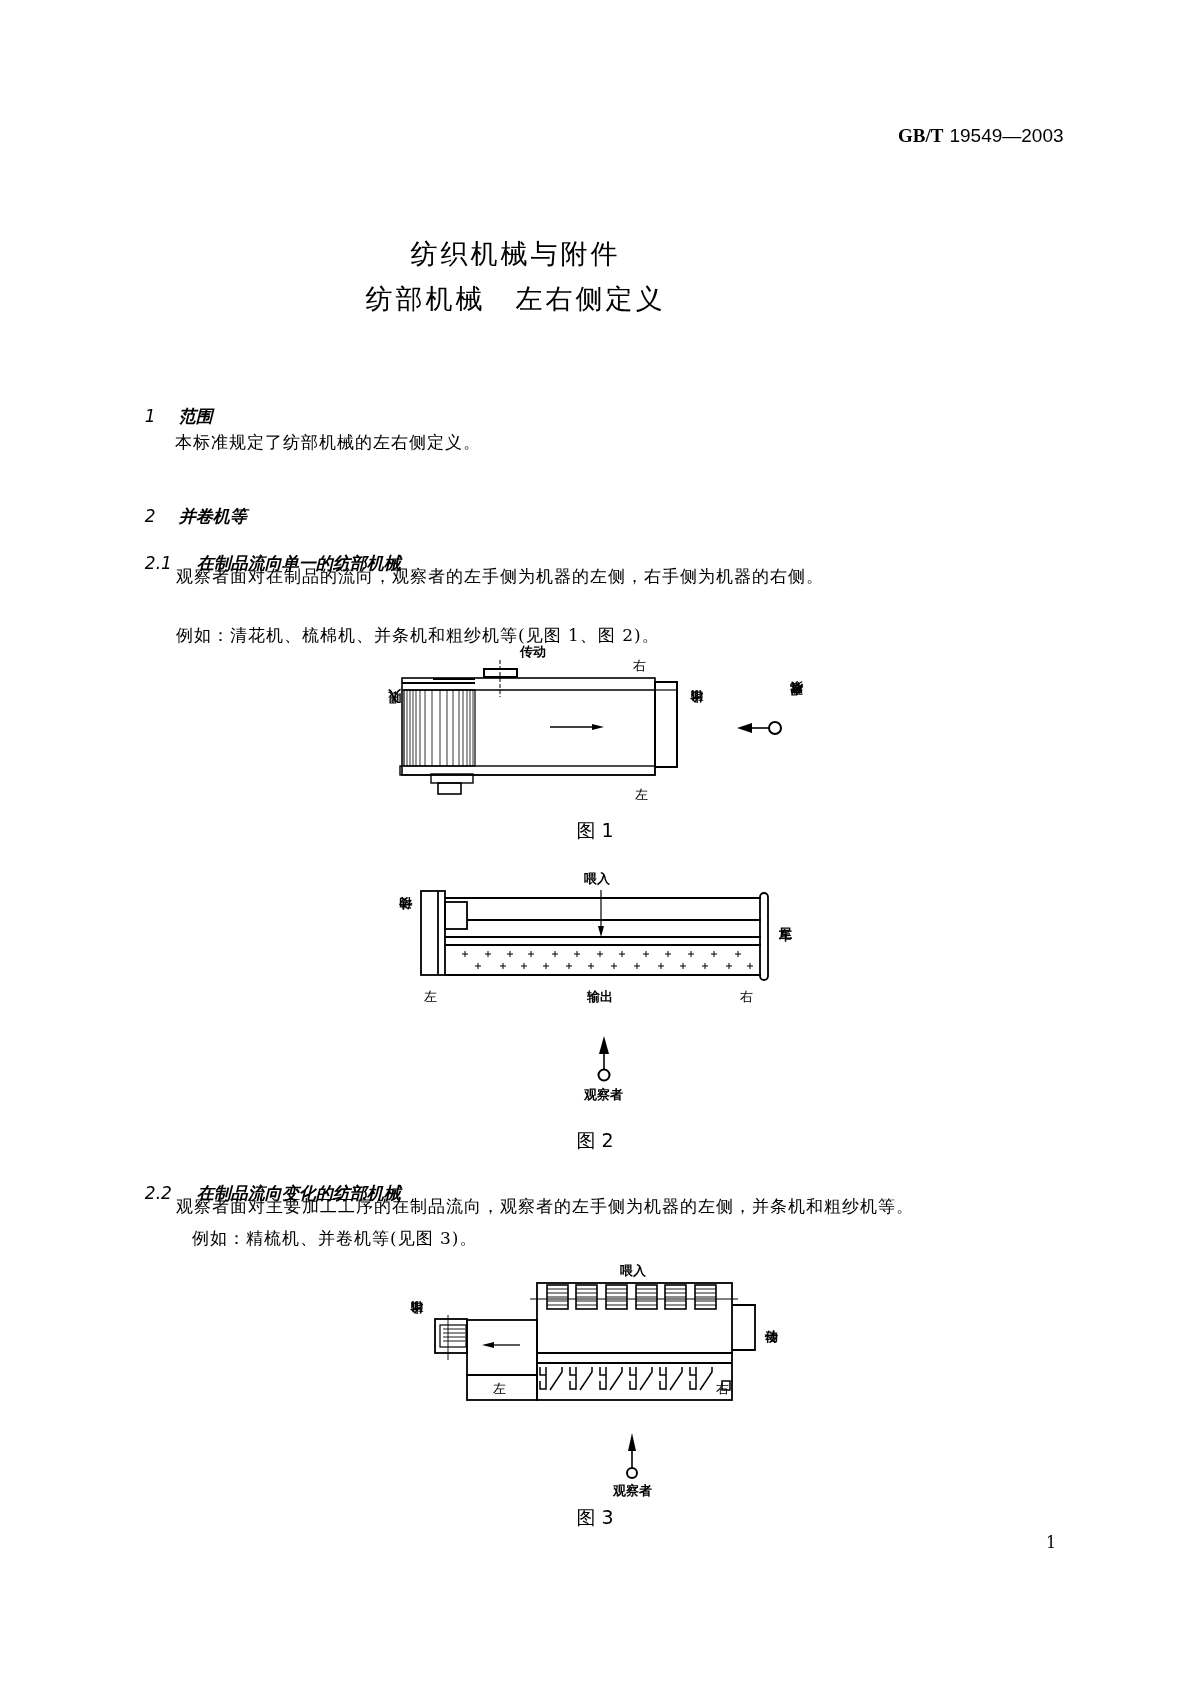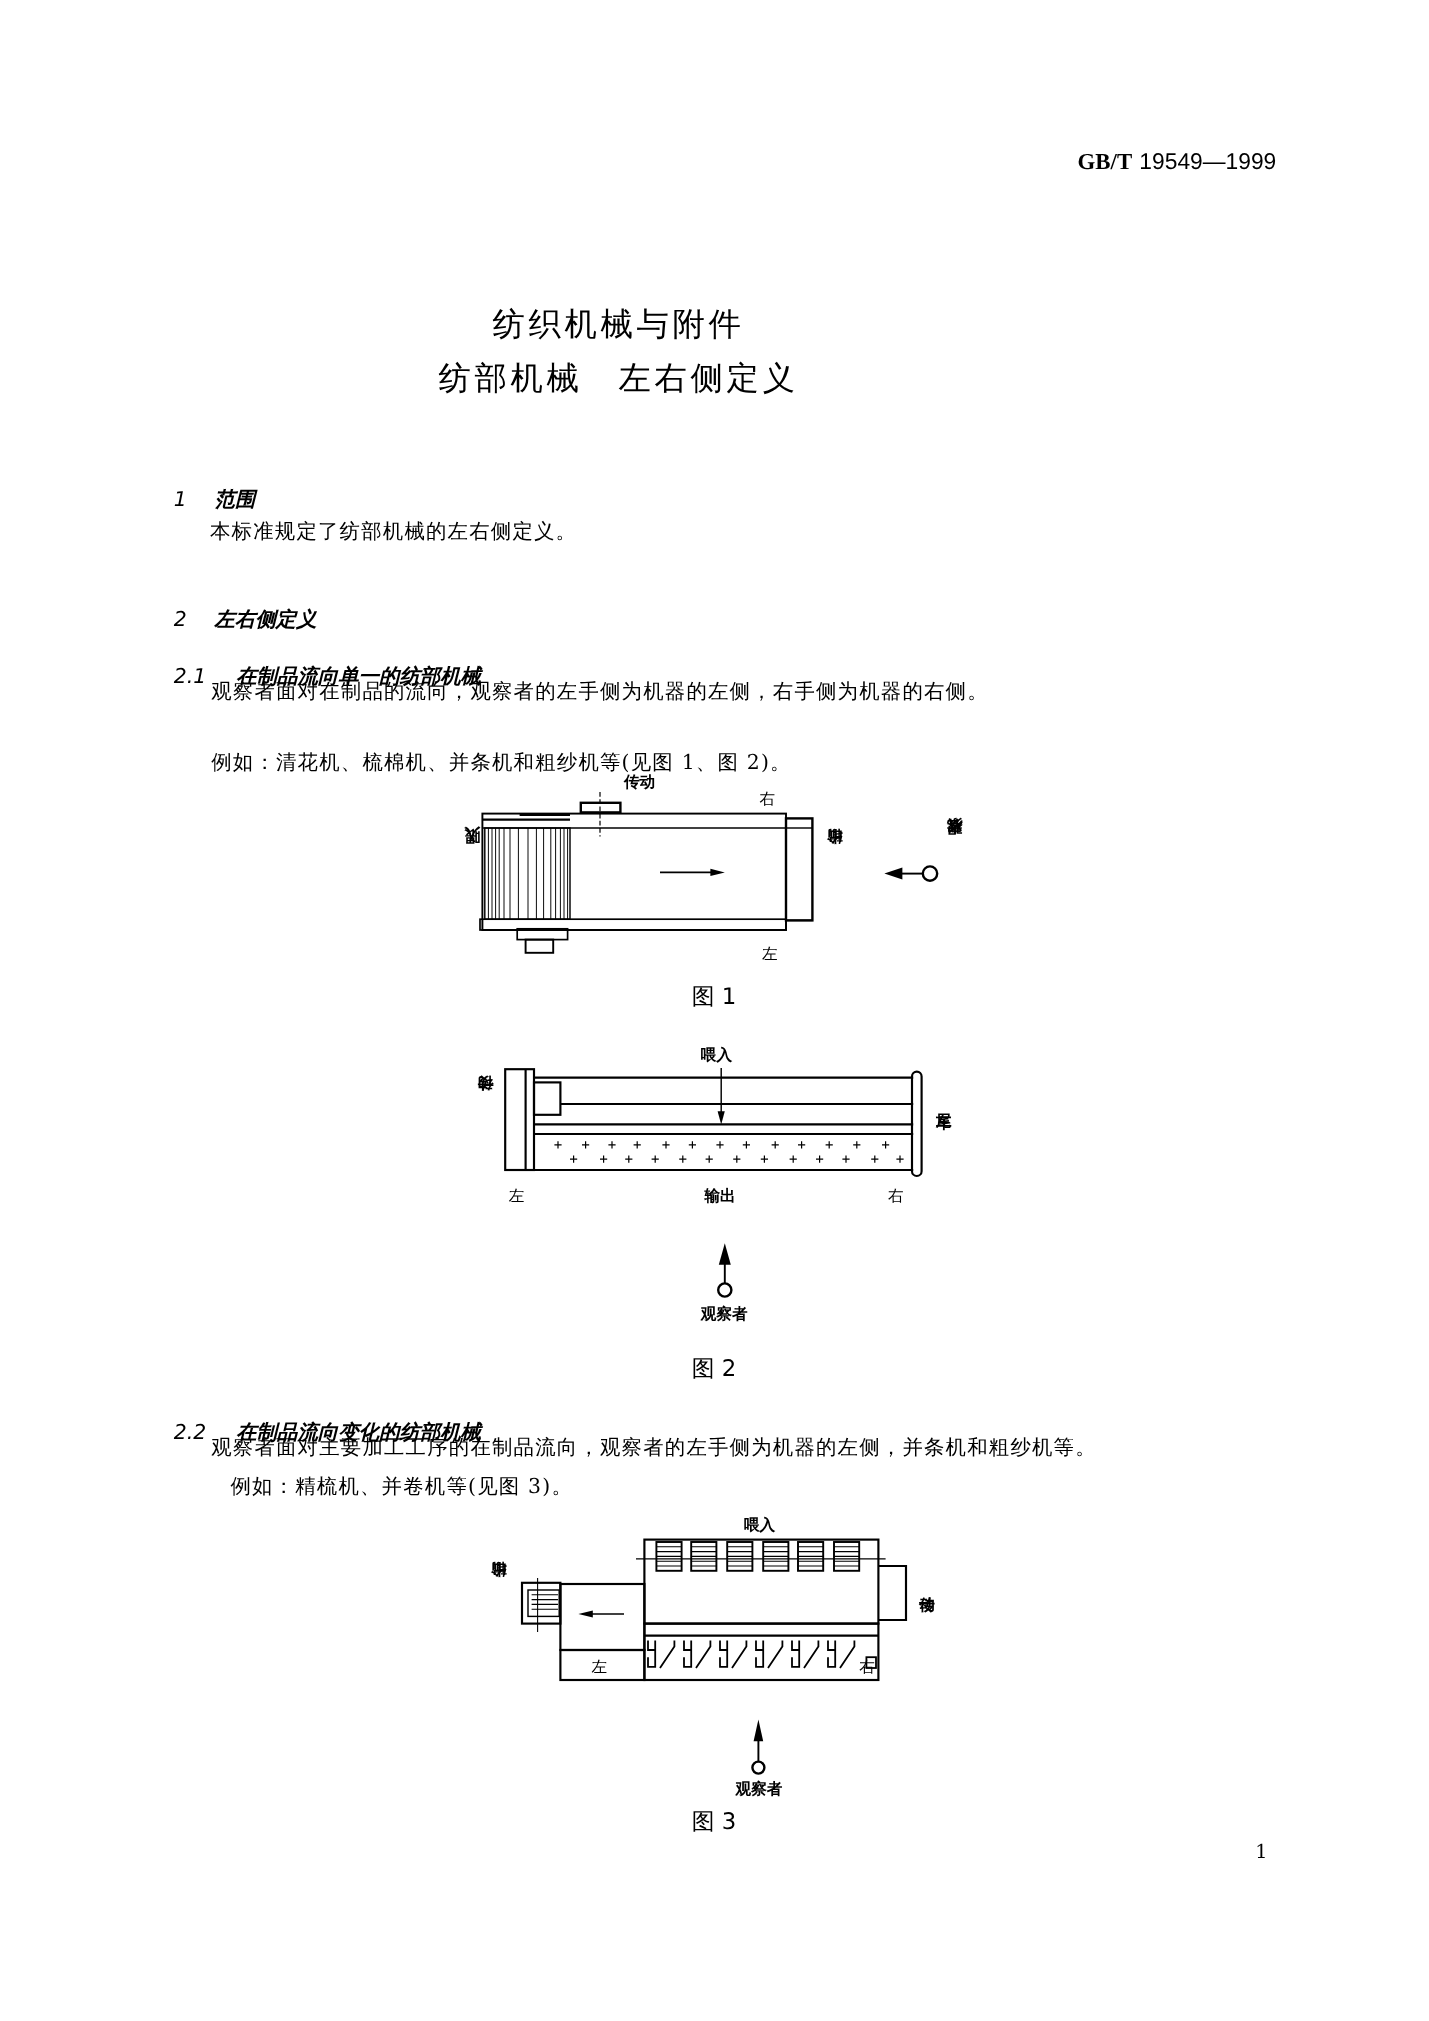--- a/index.html
+++ b/index.html
@@ -3,52 +3,52 @@
 <meta charset="utf-8">
 <style>
   html, body { margin: 0; padding: 0; background: #ffffff; }
   body { width: 1191px; height: 1684px; position: relative; overflow: hidden;
          font-family: "DejaVu Serif", "Liberation Serif", serif; color: #000; }
   .abs { position: absolute; }
   .std-code { left: 898px; top: 124px; font-size: 19px; white-space: nowrap; }
   .std-code b { font-weight: bold; font-family: "Liberation Serif", serif; font-size: 19px; }
   .std-code span.num { font-family: "Liberation Sans", sans-serif; }
   .title { left: 0; width: 1031px; text-align: center; font-family: "DejaVu Sans", sans-serif;
-           font-size: 27px; letter-spacing: 3px; white-space: pre; margin-top: 16px; }
+           font-size: 27px; letter-spacing: 3px; white-space: pre; }
   .h1 { font-family: "DejaVu Sans", sans-serif; font-size: 17px; font-weight: bold; white-space: pre; font-style: italic; }
   .h1 .no { font-weight: normal; display: inline-block; width: 34px; }
   .h2 .no { display: inline-block; width: 52px; font-weight: normal; }
   .para { font-size: 17px; letter-spacing: 1px; white-space: nowrap; }
   .cap { font-family: "DejaVu Sans", sans-serif; font-size: 19px; text-align: center; width: 200px; white-space: pre; }
   .lbl { font-size: 13px; white-space: nowrap; }
   .lbl.b { font-family: "DejaVu Sans", sans-serif; font-weight: bold; }
   .vlbl { writing-mode: vertical-rl; font-size: 13px; white-space: nowrap; }
   .vlbl.b { font-family: "DejaVu Sans", sans-serif; font-weight: bold; }
   .vlbl.rot { transform: rotate(180deg); }
   svg { position: absolute; overflow: visible; }
   .pageno { left: 1046px; top: 1533px; font-size: 16px; }
 </style>
 </head>
 <body>
 
 <div class="abs std-code">
   <b>GB/T</b>
-  <span class="num">19549—1999</span>
+  <span class="num">19549—2003</span>
 </div>
 
 <div class="abs title" style="top:236px;">纺织机械与附件</div>
 <div class="abs title" style="top:281px;">纺部机械　左右侧定义</div>
 
 <div class="abs h1" style="left:133px; top:385px;">
   <span class="no">1</span><span>范围</span>
 </div>
 <div class="abs para" style="left:175px; top:431px;text-align:right;">本标准规定了纺部机械的左右侧定义。</div>
 
 <div class="abs h1" style="left:133px; top:485px;">
-  <span class="no">2</span><span>左右侧定义</span>
+  <span class="no">2</span><span>并卷机等</span>
 </div>
 
 <div class="abs h1 h2" style="left:133px; top:532px;">
   <span class="no">2.1</span><span>在制品流向单一的纺部机械</span>
 </div>
 <div class="abs para" style="left:176px; top:565px;">观察者面对在制品的流向，观察者的左手侧为机器的左侧，右手侧为机器的右侧。</div>
 <div class="abs para" style="left:176px; top:597px;margin-top:27px;">例如：清花机、梳棉机、并条机和粗纱机等(见图 1、图 2)。</div>
 
 <div>
   <svg width="1191" height="1684" style="left:0;top:0;">

